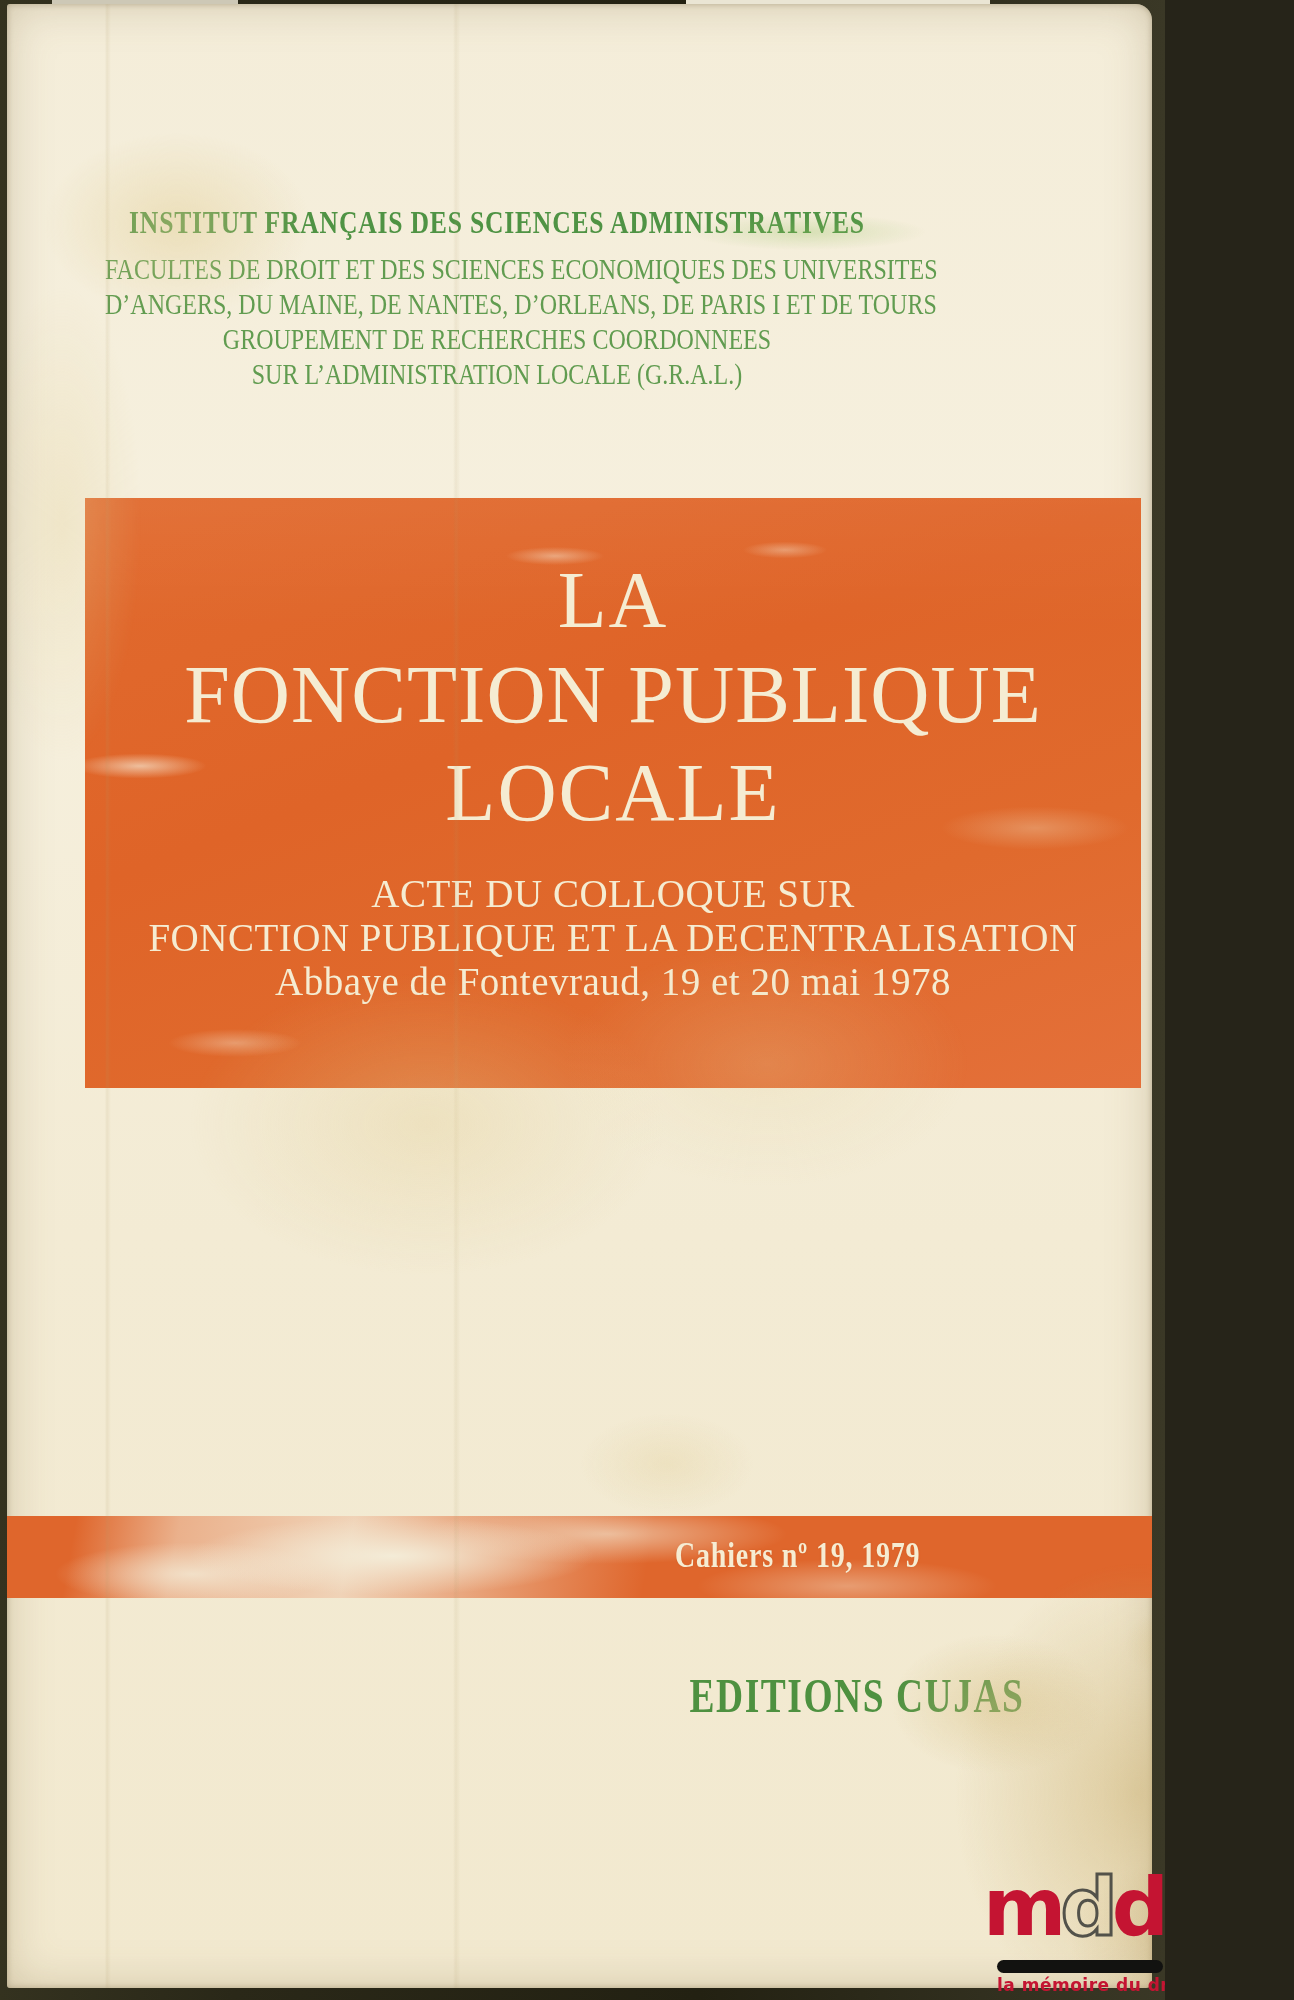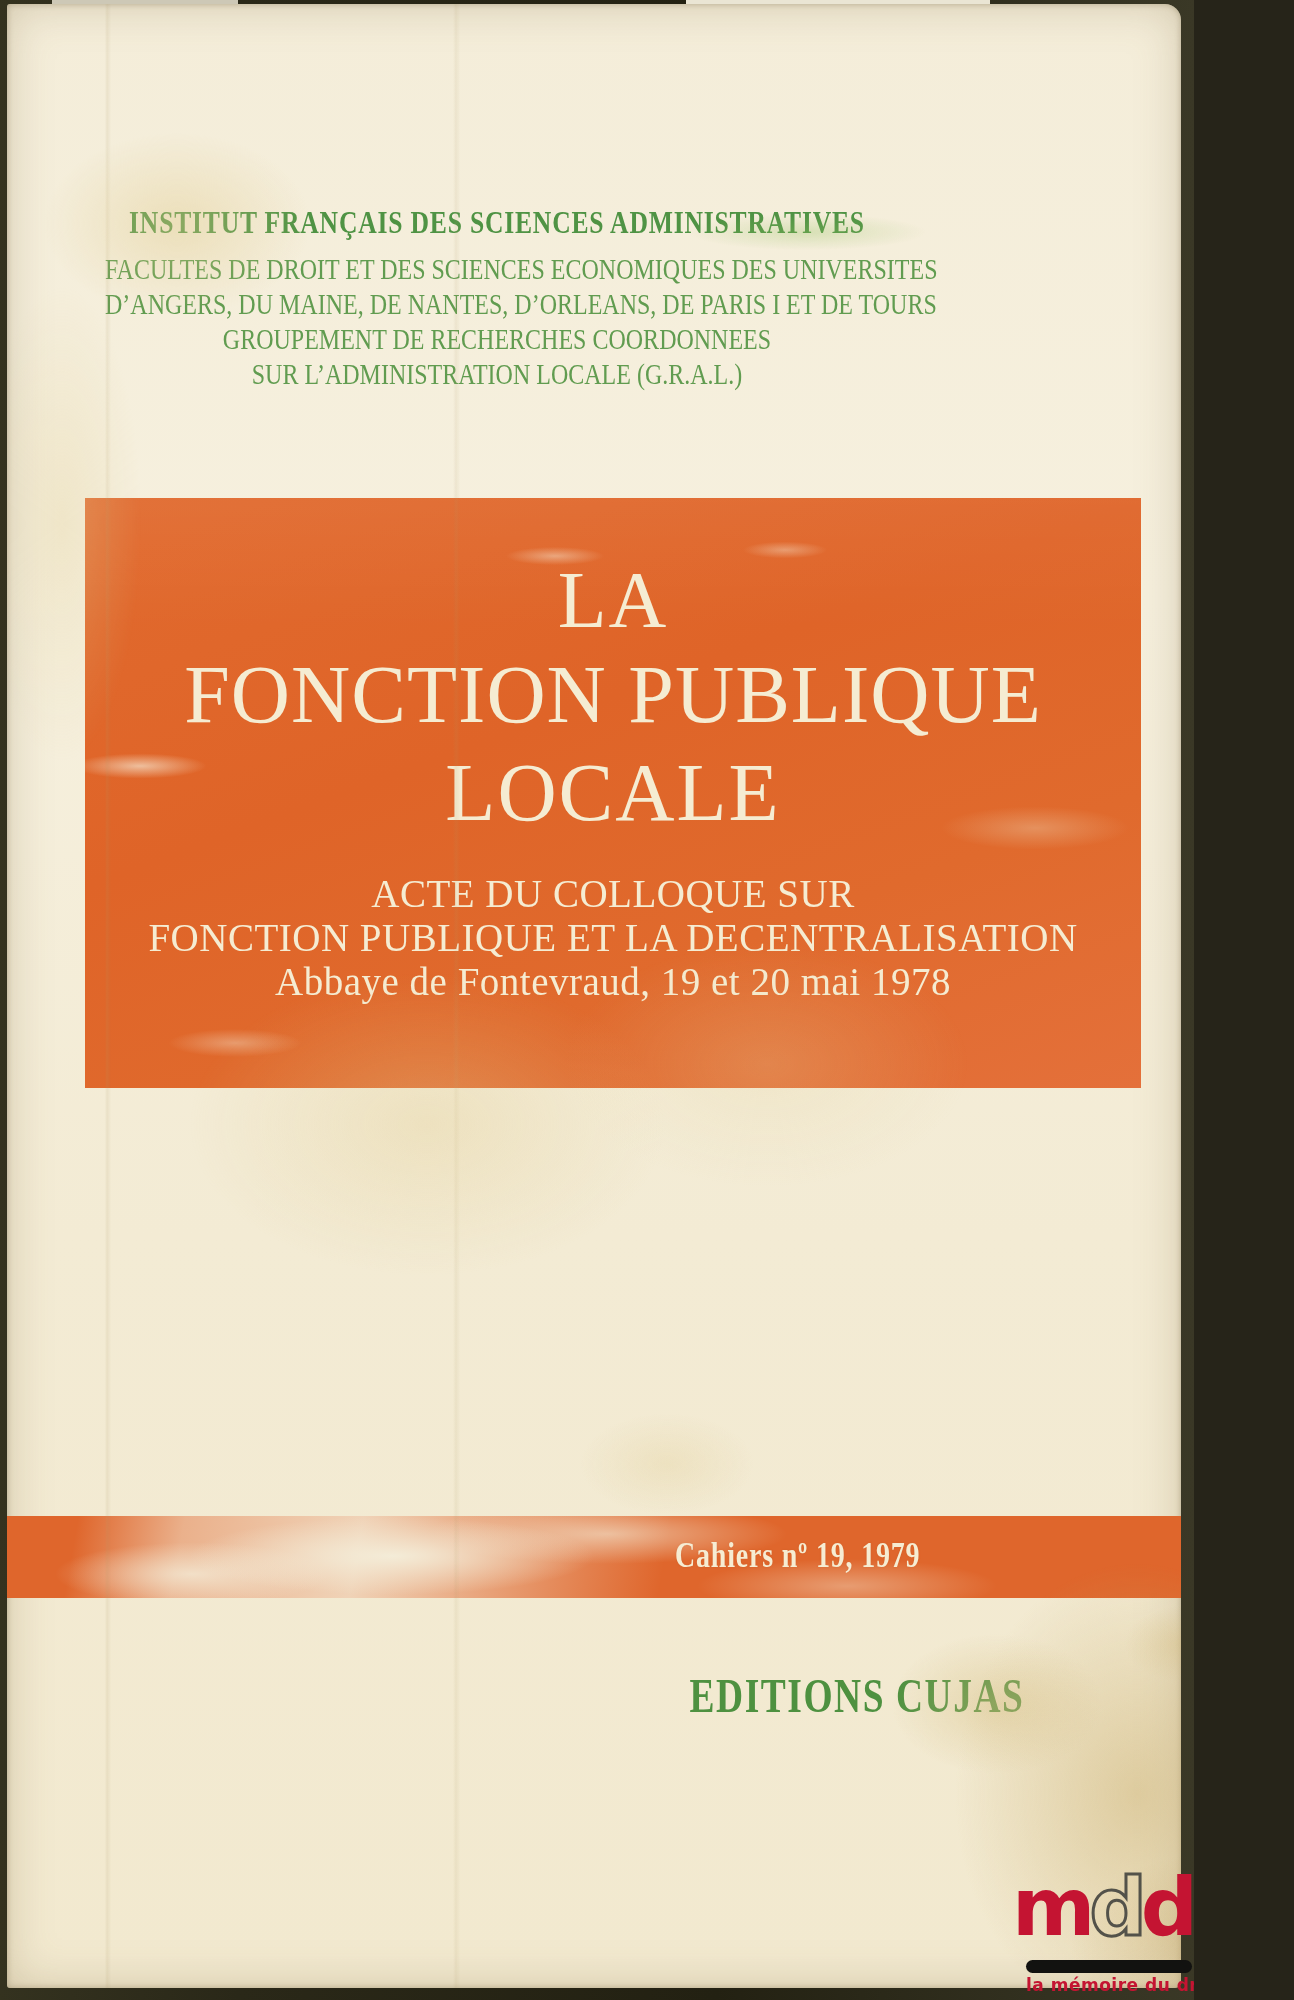--- a/index.html
+++ b/index.html
@@ -3,21 +3,20 @@
 <meta charset="utf-8">
 <style>
   html,body{margin:0;padding:0;background:#262419;}
   .page{
     position:relative;
     width:1165px;height:2000px;
     background:
       linear-gradient(90deg,#34321f 0%, #2a2818 20%, #232112 60%, #3a3826 100%);
     overflow:hidden;
     font-family:"Liberation Serif","DejaVu Serif",serif;
-    padding-left:29px;
   }
   
   .edge-tab-a{position:absolute;left:52px;top:0;width:186px;height:10px;background:#cdc8b6;}
   .edge-tab-b{position:absolute;left:686px;top:0;width:304px;height:8px;background:#eae5d4;}
 
   
   .cover{
     position:absolute;left:7px;top:4px;right:13px;bottom:12px;
     background:
       linear-gradient(180deg,#f4edd9 0%,#f6f0de 30%,#f3ebd4 62%,#f2e9cf 100%);

